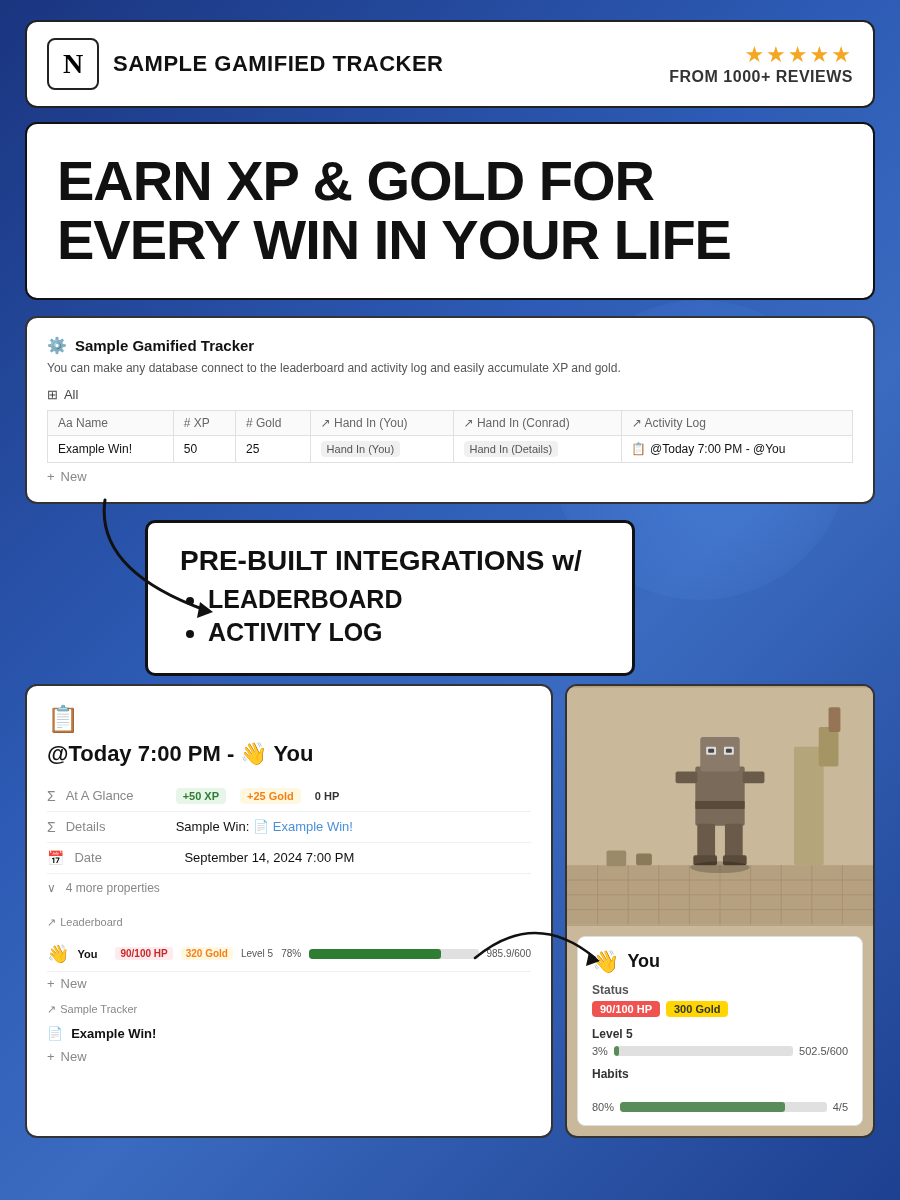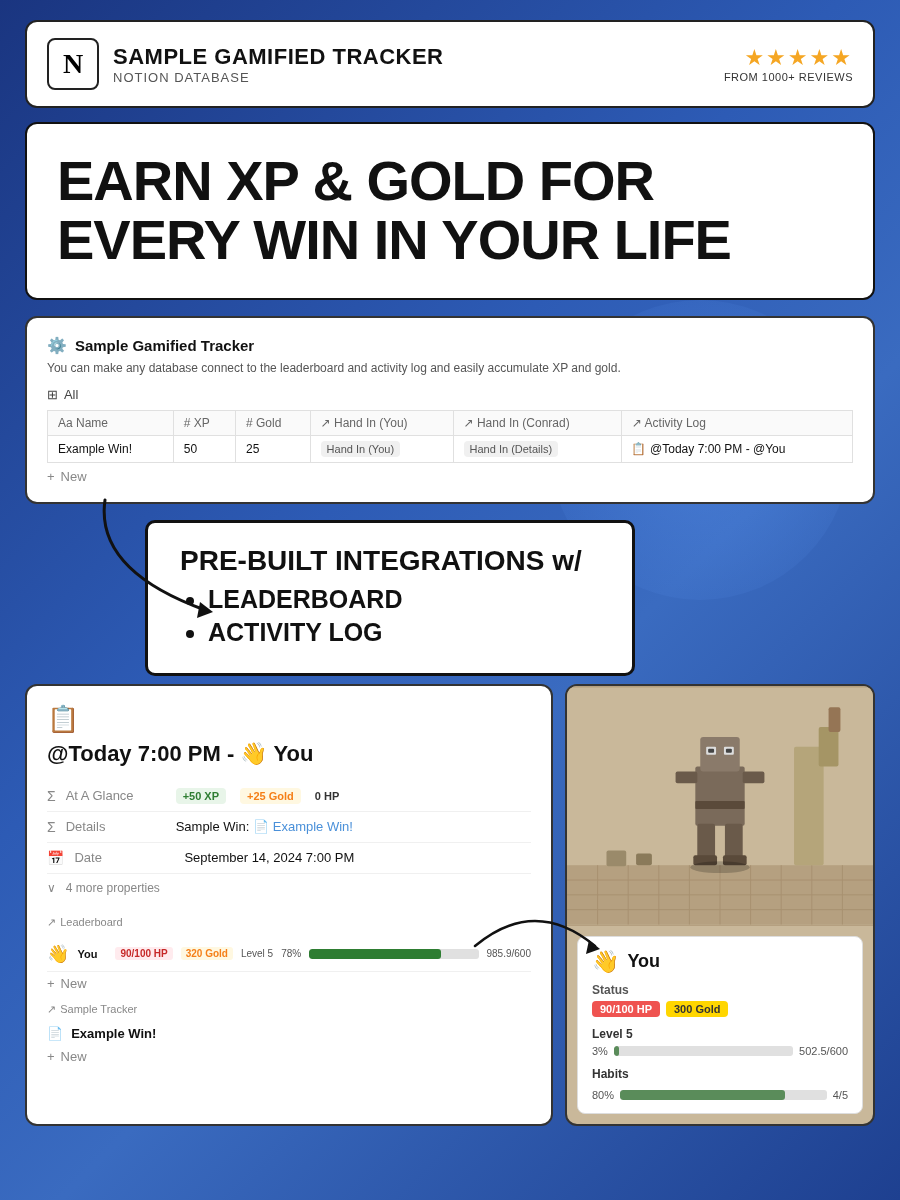--- a/index.html
+++ b/index.html
@@ -81,21 +81,21 @@
     }
     .app-subtitle {
       font-size: 13px;
       color: #555;
       font-weight: 500;
       letter-spacing: 1px;
     }
 
     .header-right { text-align: right; }
     .stars { color: #f5a623; font-size: 22px; letter-spacing: 2px; }
-    .review-text { font-size: 11px; font-weight: 400; color: #333; letter-spacing: 0.5px; }
+    .review-text { font-size: 16px; font-weight: 700; color: #333; letter-spacing: 0.5px; }
 
     
     .hero-banner {
       background: #fff;
       border: 2.5px solid #111;
       border-radius: 12px;
       padding: 28px 30px;
       margin-bottom: 16px;
     }
     .hero-text {
@@ -395,21 +395,21 @@
       border-radius: 3px;
       overflow: hidden;
     }
     .char-progress-fill {
       height: 100%;
       background: #5a8c5a;
       border-radius: 3px;
     }
     .char-score { font-size: 11px; color: #555; }
 
-    .char-habits-label { font-size: 12px; color: #333; font-weight: 600; margin-bottom: 8px; }
+    .char-habits-label { font-size: 12px; color: #333; font-weight: 600; margin-bottom: 20px; }
     .char-habits-row {
       display: flex; align-items: center; gap: 6px;
     }
     .habit-pct { font-size: 11px; color: #555; }
     .habit-progress-bar {
       flex: 1;
       height: 10px;
       background: #e0e0e0;
       border-radius: 3px;
       overflow: hidden;
@@ -430,21 +430,20 @@
 
 <div class="main-content">
 
   <div class="header-card">
     <div class="header-left">
       <div class="notion-logo">
         <span>N</span>
       </div>
       <div class="header-text-block">
         <div class="app-title">SAMPLE GAMIFIED TRACKER</div>
-        <div class="app-subtitle">NOTION DATABASE</div>
       </div>
     </div>
     <div class="header-right">
       <div class="stars">★★★★★</div>
       <div class="review-text">FROM 1000+ REVIEWS</div>
     </div>
   </div>
 
   <div class="hero-banner">
     <div class="hero-text">

